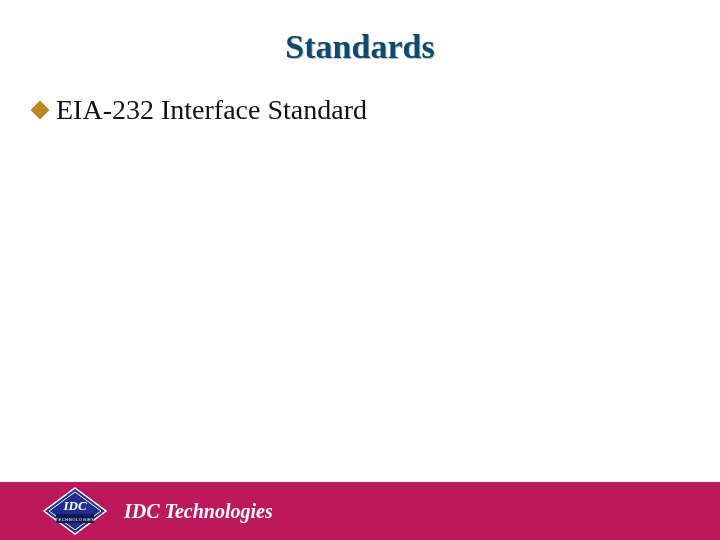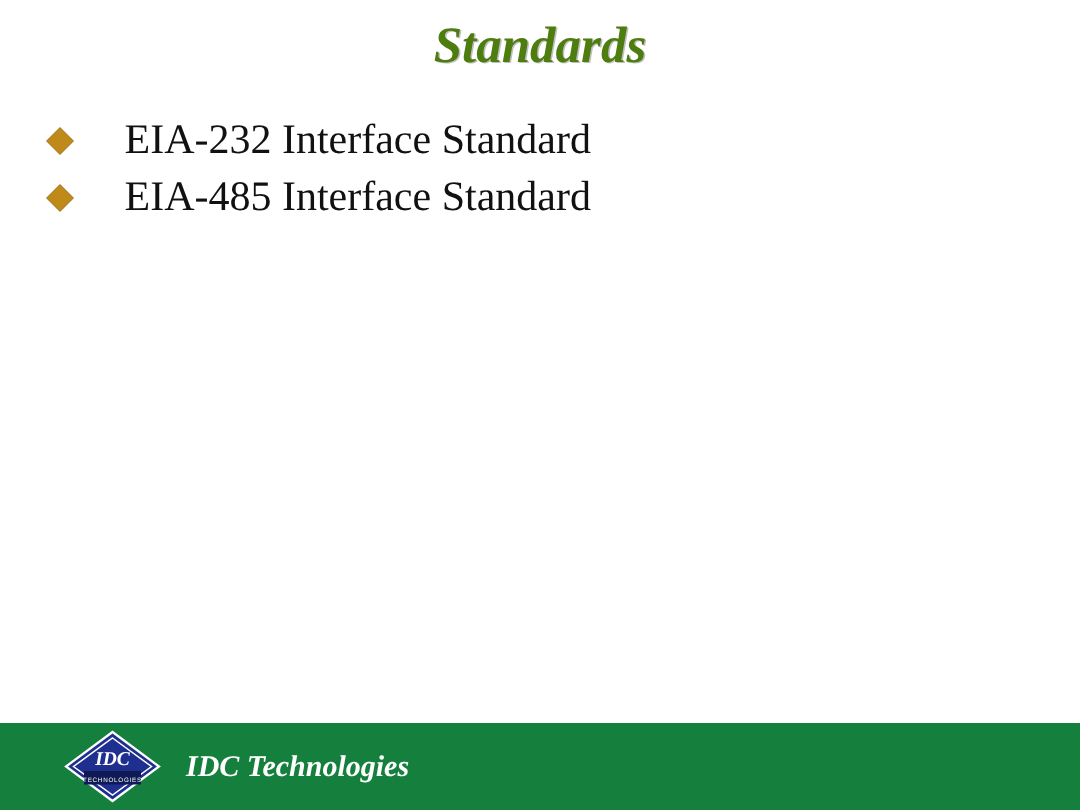--- a/index.html
+++ b/index.html
@@ -11,53 +11,51 @@
   }
   .slide {
     width: 720px;
     height: 540px;
     position: relative;
   }
   .title {
     text-align: center;
     font-size: 34px;
     font-weight: bold;
-    font-style: italic;
-    color: #4d7c0f;
+    color: #0c4a6e;
     text-shadow: 1px 1px 0 rgba(0,0,0,0.25);
-    padding-top: 12px;
+    padding-top: 28px;
   }
   .content {
     padding: 28px 30px 0 30px;
   }
   .bullet-row {
     display: flex;
     align-items: center;
     margin-bottom: 6px;
-    gap: 27px;
   }
   .bullet-icon {
     width: 20px;
     height: 20px;
     flex: 0 0 20px;
     margin-right: 6px;
     position: relative;
   }
   .bullet-icon svg { display: block; }
   .bullet-text {
     font-size: 28px;
     color: #111;
   }
   .footer {
     position: absolute;
     left: 0;
     bottom: 0;
     width: 720px;
     height: 58px;
-    background: #15803d;
+    background: #be185d;
     display: flex;
     align-items: center;
   }
   .logo-wrap {
     width: 66px;
     display: flex;
     justify-content: center;
     margin-left: 42px;
   }
   .footer-text {
@@ -79,28 +77,20 @@
 
     <div class="bullet-row">
       <span class="bullet-icon">
         <svg viewBox="0 0 20 20" width="20" height="20">
           <polygon points="10,1 19,10 10,19 1,10" fill="#c08a1a" stroke="#8a5a00" stroke-width="0.5"></polygon>
         </svg>
       </span>
       <span class="bullet-text">EIA-232 Interface Standard</span>
     </div>
 
-    <div class="bullet-row">
-      <span class="bullet-icon">
-        <svg viewBox="0 0 20 20" width="20" height="20">
-          <polygon points="10,1 19,10 10,19 1,10" fill="#c08a1a" stroke="#8a5a00" stroke-width="0.5"></polygon>
-        </svg>
-      </span>
-      <span class="bullet-text">EIA-485 Interface Standard</span>
-    </div>
 
   </div>
 
   <div class="footer">
     <div class="logo-wrap">
       <svg viewBox="0 0 66 50" width="66" height="50">
         <polygon points="33,2 64,25 33,48 2,25" fill="#1f2f8f" stroke="#ffffff" stroke-width="1.5"></polygon>
         <polygon points="33,6 59,25 33,44 7,25" fill="none" stroke="#ffffff" stroke-width="1"></polygon>
         <text x="33" y="24" text-anchor="middle" fill="#ffffff" font-family="Times New Roman, serif" font-size="13" font-weight="bold" font-style="italic">IDC</text>
         <rect x="14" y="28" width="38" height="9" fill="#0f1a55"></rect>

